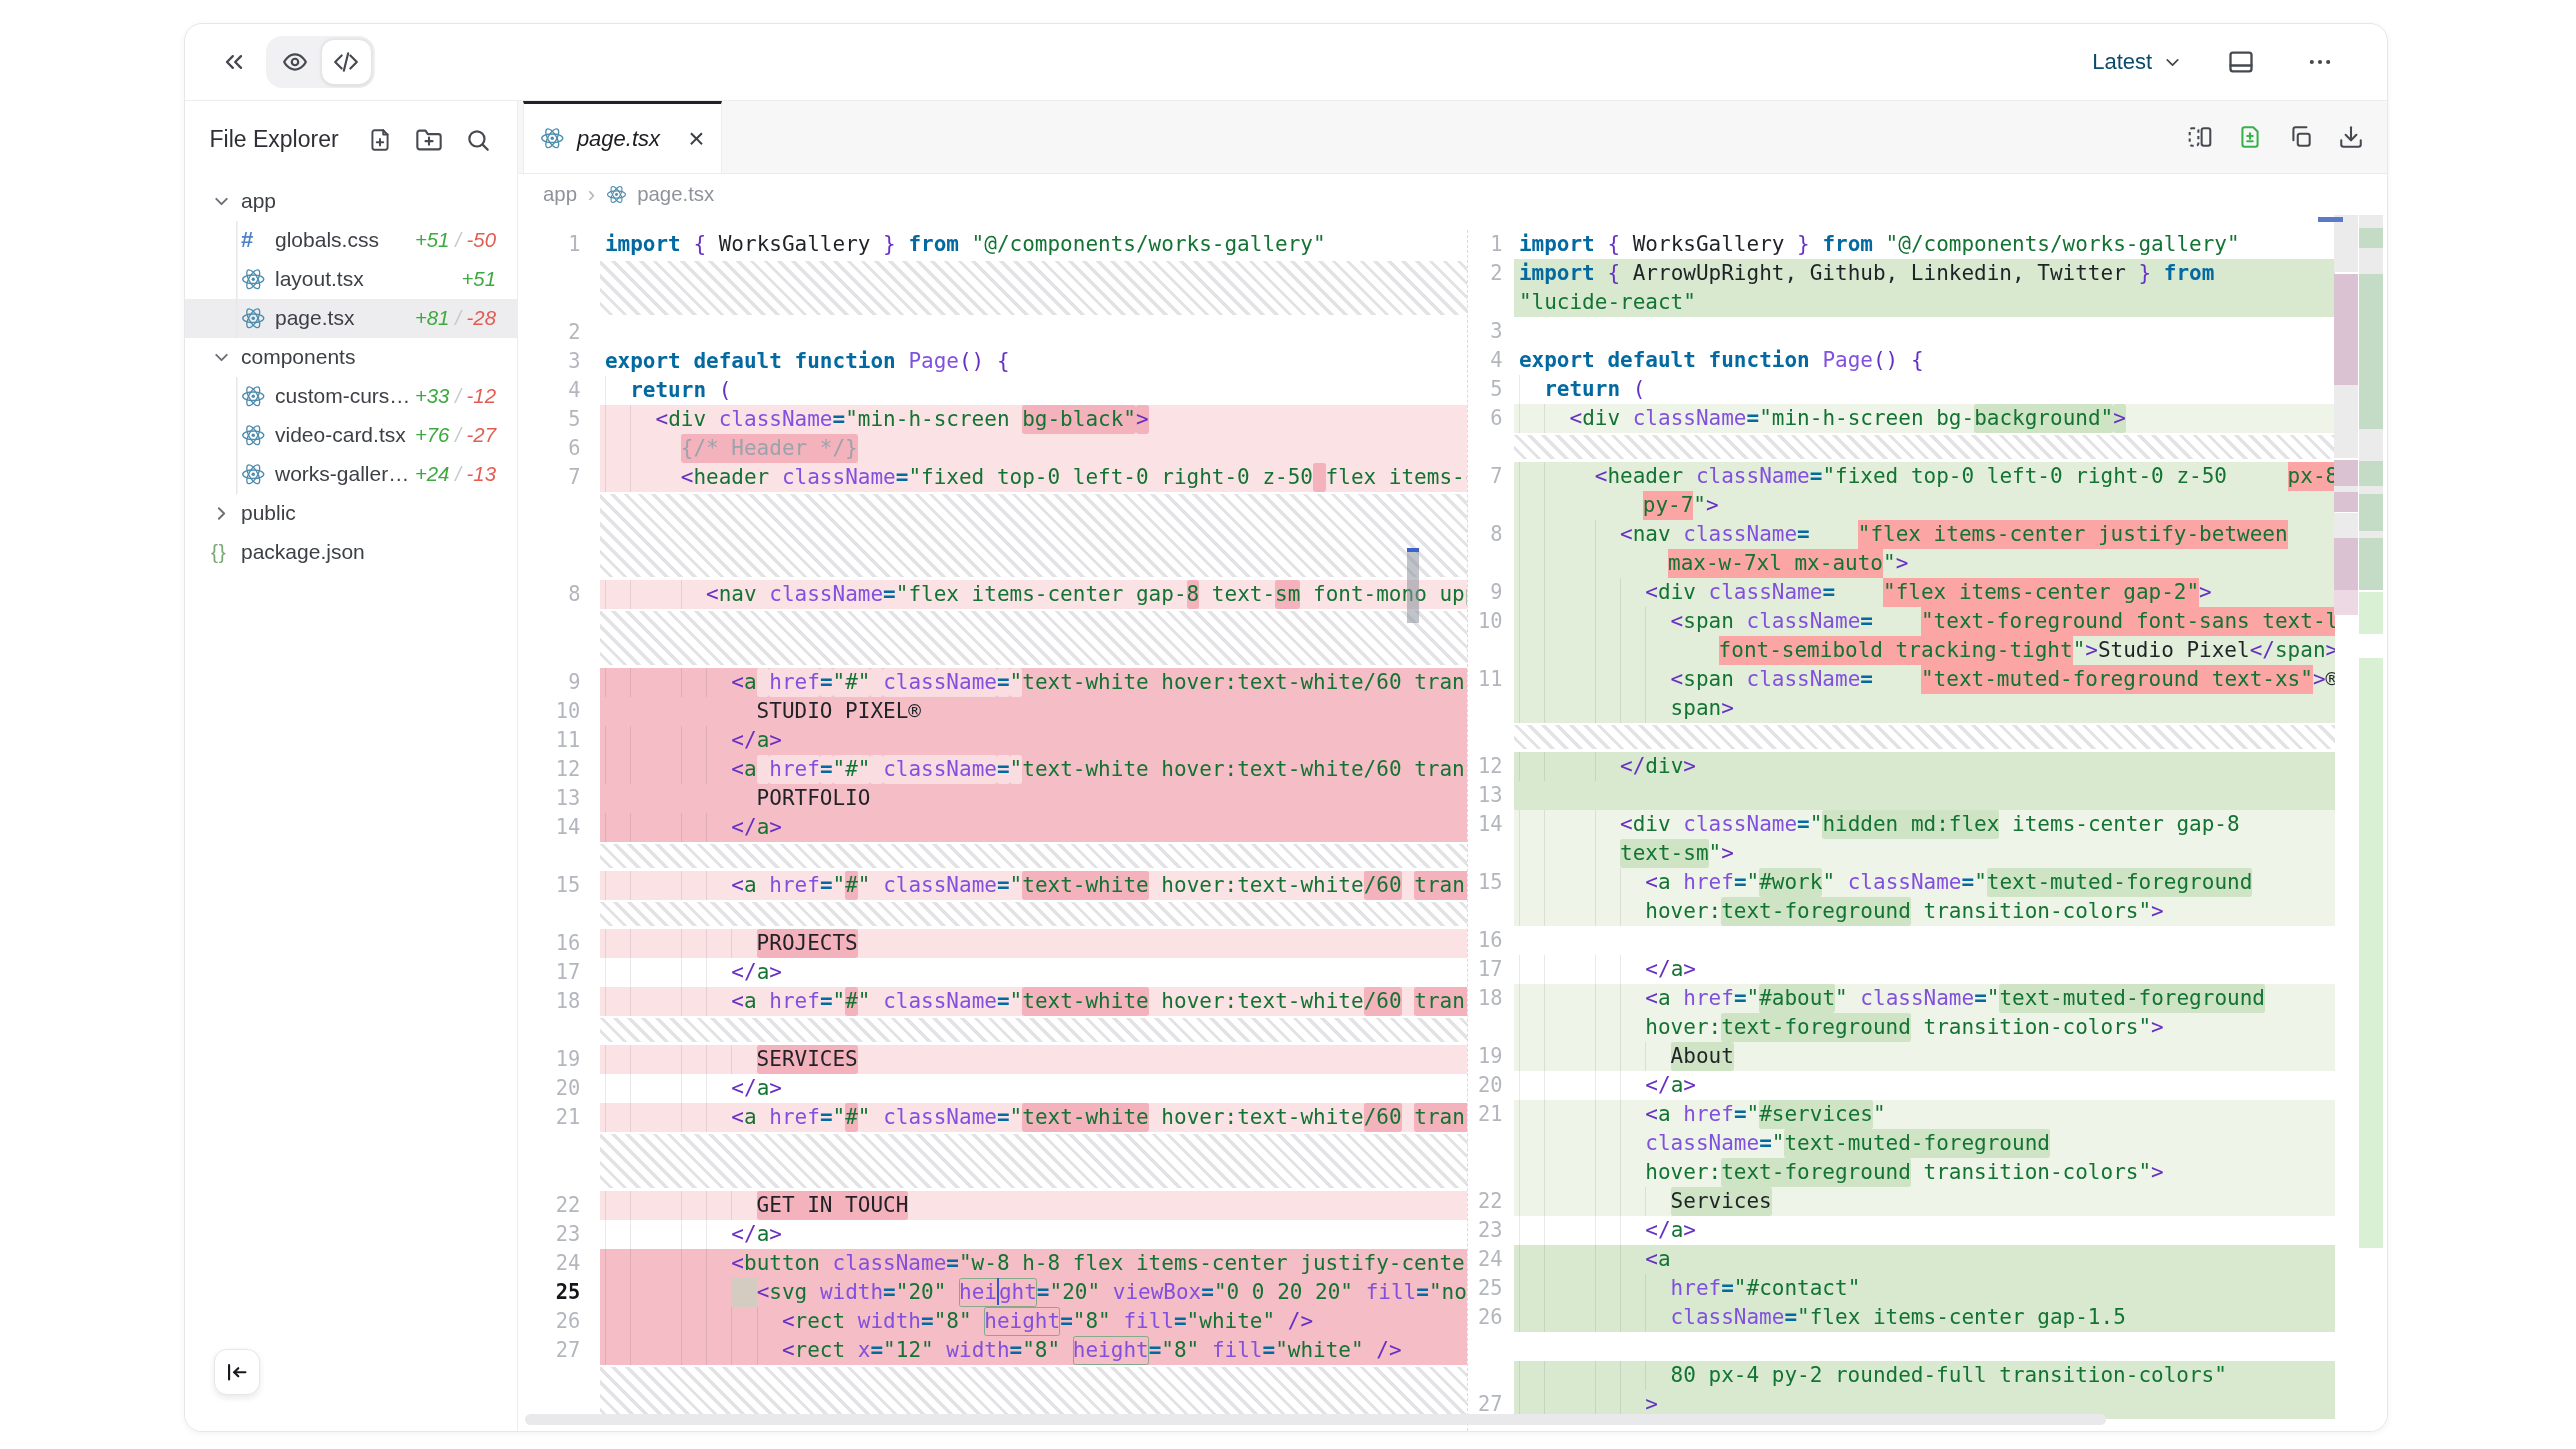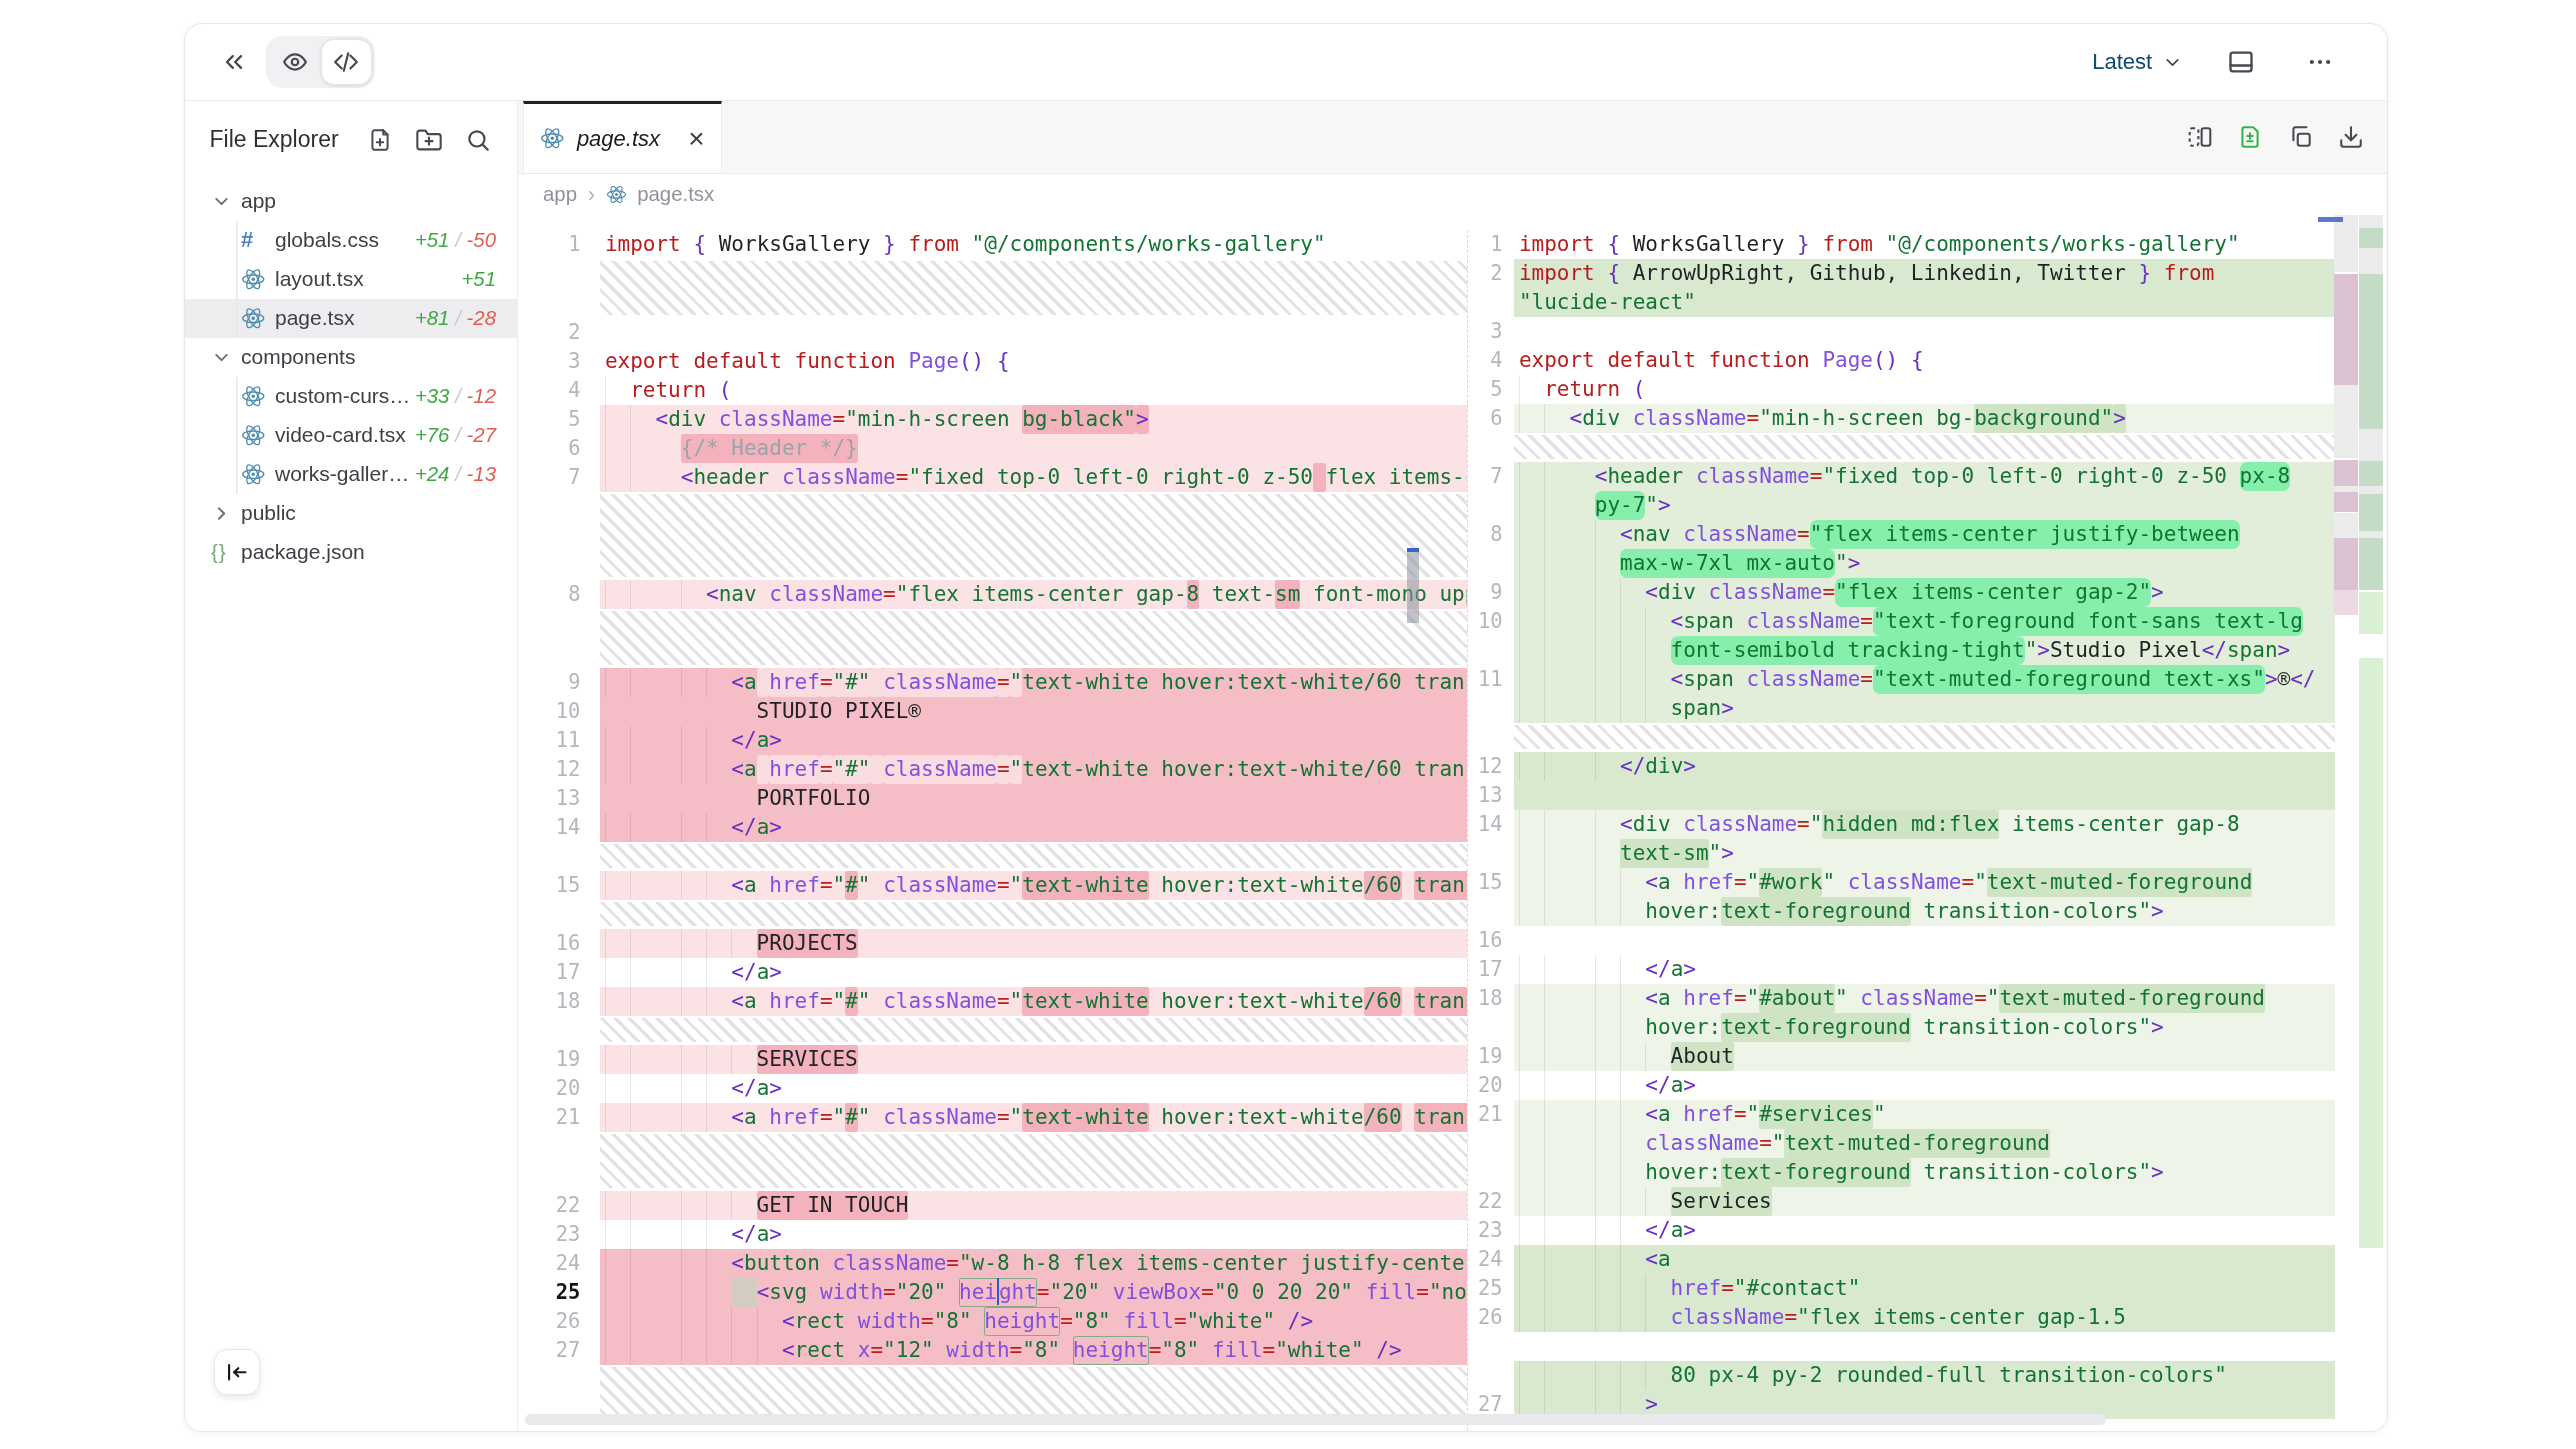--- a/index.html
+++ b/index.html
@@ -56,27 +56,27 @@
   .pane-r { flex:1; min-width:0; }
   .prow { display:flex; height:29px; }
   .lnum { flex:none; text-align:right; font-family:"DejaVu Sans Mono", monospace; font-size:20.4px; line-height:29px; color:#b3b7bd; }
   .pane-l .lnum { width:82px; padding-right:19.6px; }
   .pane-r .lnum { width:46px; padding-right:11.4px; }
   .lnum.act { color:#141519; font-weight:bold; }
   .codecell { flex:1; min-width:0; font-family:"DejaVu Sans Mono", monospace; font-size:21px; line-height:29px;
               white-space:pre; overflow:hidden; padding-left:4.9px; }
   .pane-r .codecell { margin-right:52px; }
   .codecell span { display:inline-block; height:29px; line-height:29px; vertical-align:top; }
-  .sx { color:#1f2328; } .sk { color:#b91c1c; } .sg { color:#137333; } .sa { color:#8250df; } .sp { color:#6730c5; } .sc { color:#9aa3ab; }
+  .sx { color:#1f2328; } .sk { color:#0369a1;font-weight:bold; } .sg { color:#137333; } .sa { color:#8250df; } .sp { color:#6730c5; } .sc { color:#9aa3ab; }
   .bg-dl { background:#fbe2e5; } .bg-dd { background:#f5bdc5; }
   .bg-al { background:#eef4e7; } .bg-am { background:#e2eed9; } .bg-ad { background:#d8e9d0; }
   .bg-dl .hl { background:#f4b2bd; border-radius:2.4px; }
   .bg-dd .hl { background:#fadde1; border-radius:2.4px; }
   .bg-al .hl { background:#cfe4c5; border-radius:2.4px; }
-  .bg-am .hl { background:#86efac; border-radius:7px; }
+  .bg-am .hl { background:#fca5a5; border-radius:0;margin-left:48px; }
   .occ { outline:1.6px solid #85a98b; outline-offset:-1.6px; border-radius:2.4px; }
   .sel3 { background:#d5ccc1; }
   .cur { display:inline-block; width:0; height:24.5px; border-left:2.4px solid #2f56cc; vertical-align:middle; position:relative; top:-1.6px; }
   .ind { background-image:repeating-linear-gradient(90deg, rgba(30,35,40,0.10) 0, rgba(30,35,40,0.10) 0.8px, transparent 0.8px, transparent 2ch); }
   .hrow .hatchcell { flex:1; position:relative; }
   .pane-r .hatchcell { margin-right:52px; }
   .stripes { position:absolute; left:0; right:0; top:2.4px; bottom:2.4px;
              background:repeating-linear-gradient(45deg, #ffffff 0, #ffffff 6.5px, #e3e3e5 6.5px, #e3e3e5 9.8px); }
 
   

